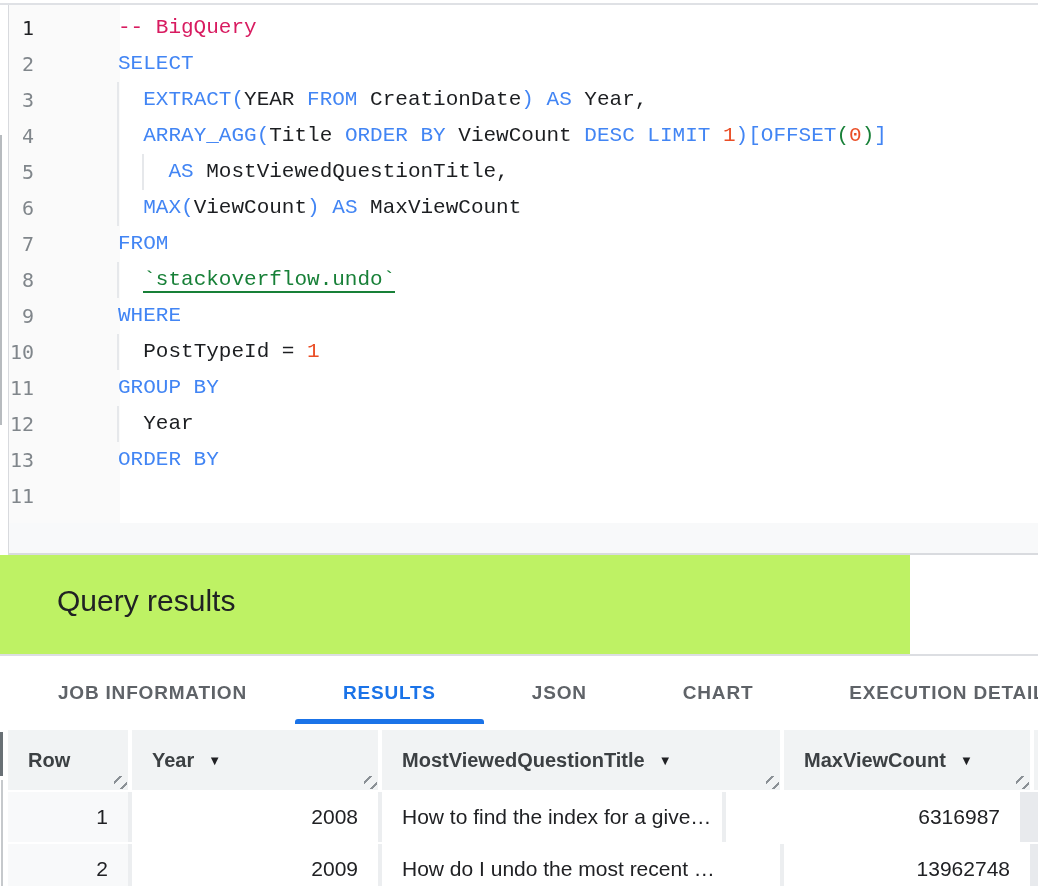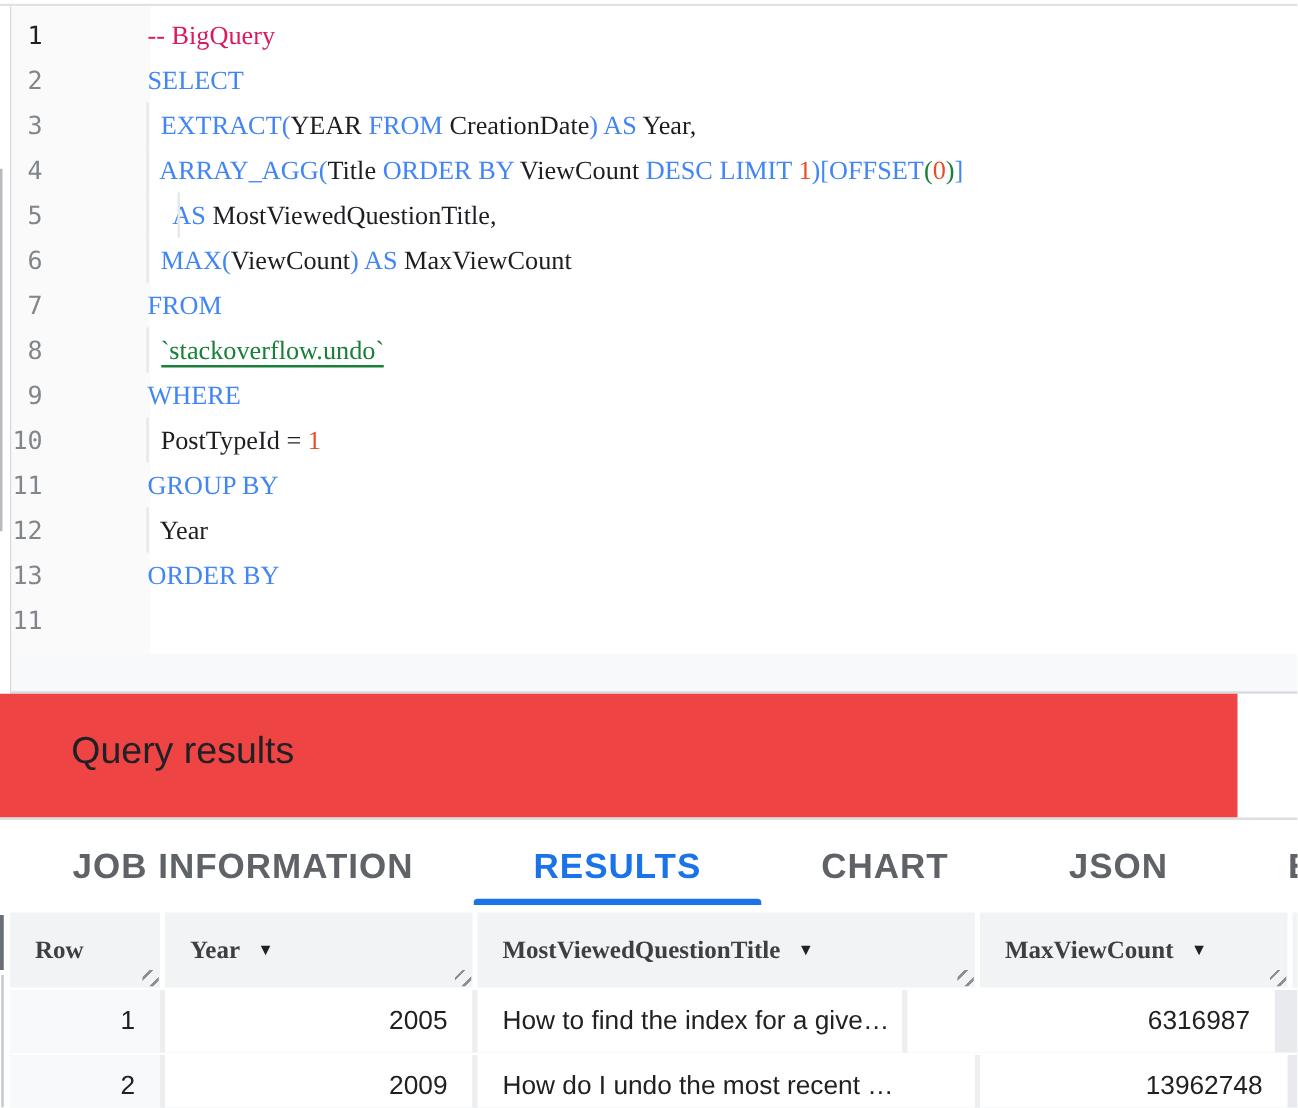--- a/index.html
+++ b/index.html
@@ -17,48 +17,48 @@
   .editor-footer-strip { position:absolute; left:9px; top:518px; width:1029px; height:30px; background:#f8f9fa; }
   .code { position:absolute; left:9px; top:5px; width:1020px; }
   .cl { display:flex; height:36px; align-items:center; }
   .ln {
     width:111px; padding-right:86px; text-align:right; flex:none;
     font-family:"DejaVu Sans Mono", monospace; font-size:20px; color:#80868b;
   }
   .ln.active { color:#202124; }
   .ct {
     position:relative; flex:1; height:36px; line-height:36px; white-space:pre;
-    font-family:Liberation Serif, serif; font-size:21px; margin-left:-2px;
+    font-family:Liberation Mono, monospace; font-size:21px; margin-left:-2px;
   }
   .guide { position:absolute; top:0; bottom:0; width:2px; background:#e6e8eb; }
   .tk-c  { color:var(--c-comment); }
   .tk-k  { color:var(--c-keyword); }
   .tk-p  { color:var(--c-plain); }
   .tk-n  { color:var(--c-number); }
   .tk-p1 { color:var(--c-paren1); }
   .tk-p2 { color:var(--c-paren2); }
   .tk-tbl{ color:var(--c-tableref); border-bottom:2px solid var(--c-tableref); cursor:pointer; }
   
   .mid-divider { position:absolute; left:8px; top:553px; width:1030px; height:2px; background:#d9dbdf; }
-  .results-head { position:absolute; left:0; top:555px; width:990px; height:99px; background:#ef4444; }
+  .results-head { position:absolute; left:0; top:555px; width:910px; height:99px; background:#bef264; }
   .results-title { position:absolute; left:57px; top:29px; font-size:30px; font-weight:400; color:#202124; }
   .tabs-divider { position:absolute; left:0; top:654px; width:1038px; height:2px; background:#dcdee2; }
   .tabs { position:absolute; left:0; top:656px; width:1038px; height:74px; display:flex; padding-left:10px; white-space:nowrap; }
   .tab {
     position:relative; flex:none; height:100%; display:flex; align-items:center;
-    padding:0 48px; font-size:28px; font-weight:bold; letter-spacing:0.8px;
+    padding:0 48px; font-size:19px; font-weight:bold; letter-spacing:0.8px;
     color:#5f6368; cursor:pointer;
   }
   .tab.active { color:var(--c-accent); }
   .tab-underline { position:absolute; left:0; right:0; bottom:6px; height:5px; background:var(--c-accent); border-radius:3px 3px 0 0; }
   
   .grid { position:absolute; left:8px; top:730px; width:1030px; }
   .grid-leftbar-head { position:absolute; left:0; top:732px; width:3px; height:44px; background:#697075; }
   .grid-leftbar-body { position:absolute; left:1px; top:780px; width:2px; height:106px; background:#c6c9cc; }
-  .hrow { display:flex; height:60px;font-family:Liberation Serif, serif; }
+  .hrow { display:flex; height:60px; }
   .hcell {
     position:relative; flex:none; background:#f1f3f4; display:flex; align-items:center;
     padding:0 20px; font-size:20px; font-weight:bold; color:#3c4043;
   }
   .hgap { flex:none; width:4px; background:#fff; }
   .sort-arrow { font-size:13px; margin-left:14px; color:#202124; cursor:pointer; }
   .grip {
     position:absolute; right:1px; bottom:1px; width:13px; height:13px; cursor:col-resize;
     background:repeating-linear-gradient(135deg, transparent 0 4px, #8a9095 4px 6px, transparent 6px 9px);
   }
@@ -147,24 +147,24 @@
 <div class="tabs-divider"></div>
 <div class="tabs" id="tabs">
     <div class="tab">
       <span>JOB INFORMATION</span>
     </div>
     <div class="tab active">
       <span>RESULTS</span>
       <div class="tab-underline"></div>
     </div>
     <div class="tab">
+      <span>JSON</span>
+    </div>
+    <div class="tab">
       <span>CHART</span>
-    </div>
-    <div class="tab">
-      <span>JSON</span>
     </div>
     <div class="tab">
       <span>EXECUTION DETAILS</span>
     </div>
   </div>
 
 <div class="grid" id="grid">
     <div class="hrow">
       <div class="hcell" style="width: 120px;">
         <span>Row</span>
@@ -187,21 +187,21 @@
         <span>MaxViewCount</span>
         <span class="sort-arrow">▼</span>
         <div class="grip"></div>
       </div>
       <div class="hgap"></div>
       <div class="hcell" style="width: 12px; padding: 0px;"></div>
     </div>
     <div class="brow">
       <div class="bcell al-r rowcol" style="width: 120px;">1</div>
       <div class="bgap"></div>
-      <div class="bcell al-r" style="width: 246px;">2005</div>
+      <div class="bcell al-r" style="width: 246px;">2008</div>
       <div class="bgap"></div>
       <div class="bcell al-l" style="width: 340px;">How to find the index for a give…</div>
       <div class="bgap"></div>
       <div class="bcell al-r" style="width: 294px;">6316987</div>
     </div>
     <div class="brow">
       <div class="bcell al-r rowcol" style="width: 120px;">2</div>
       <div class="bgap"></div>
       <div class="bcell al-r" style="width: 246px;">2009</div>
       <div class="bgap"></div>

